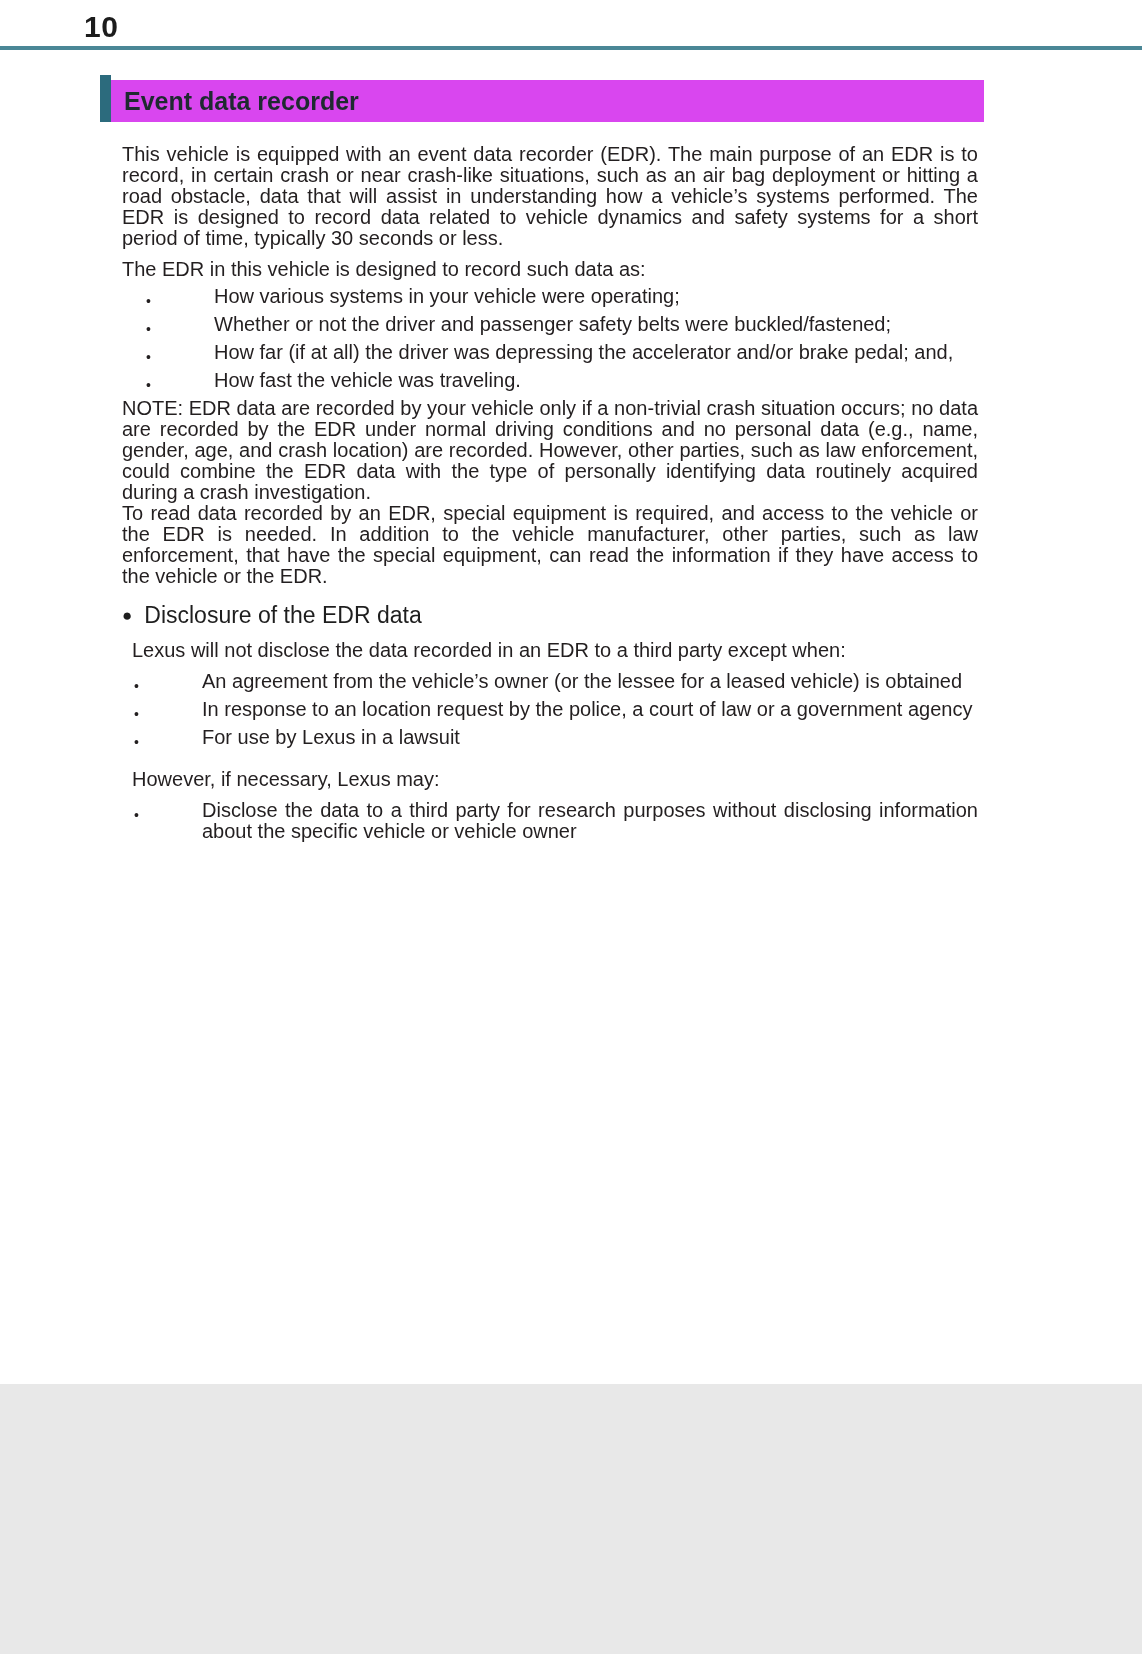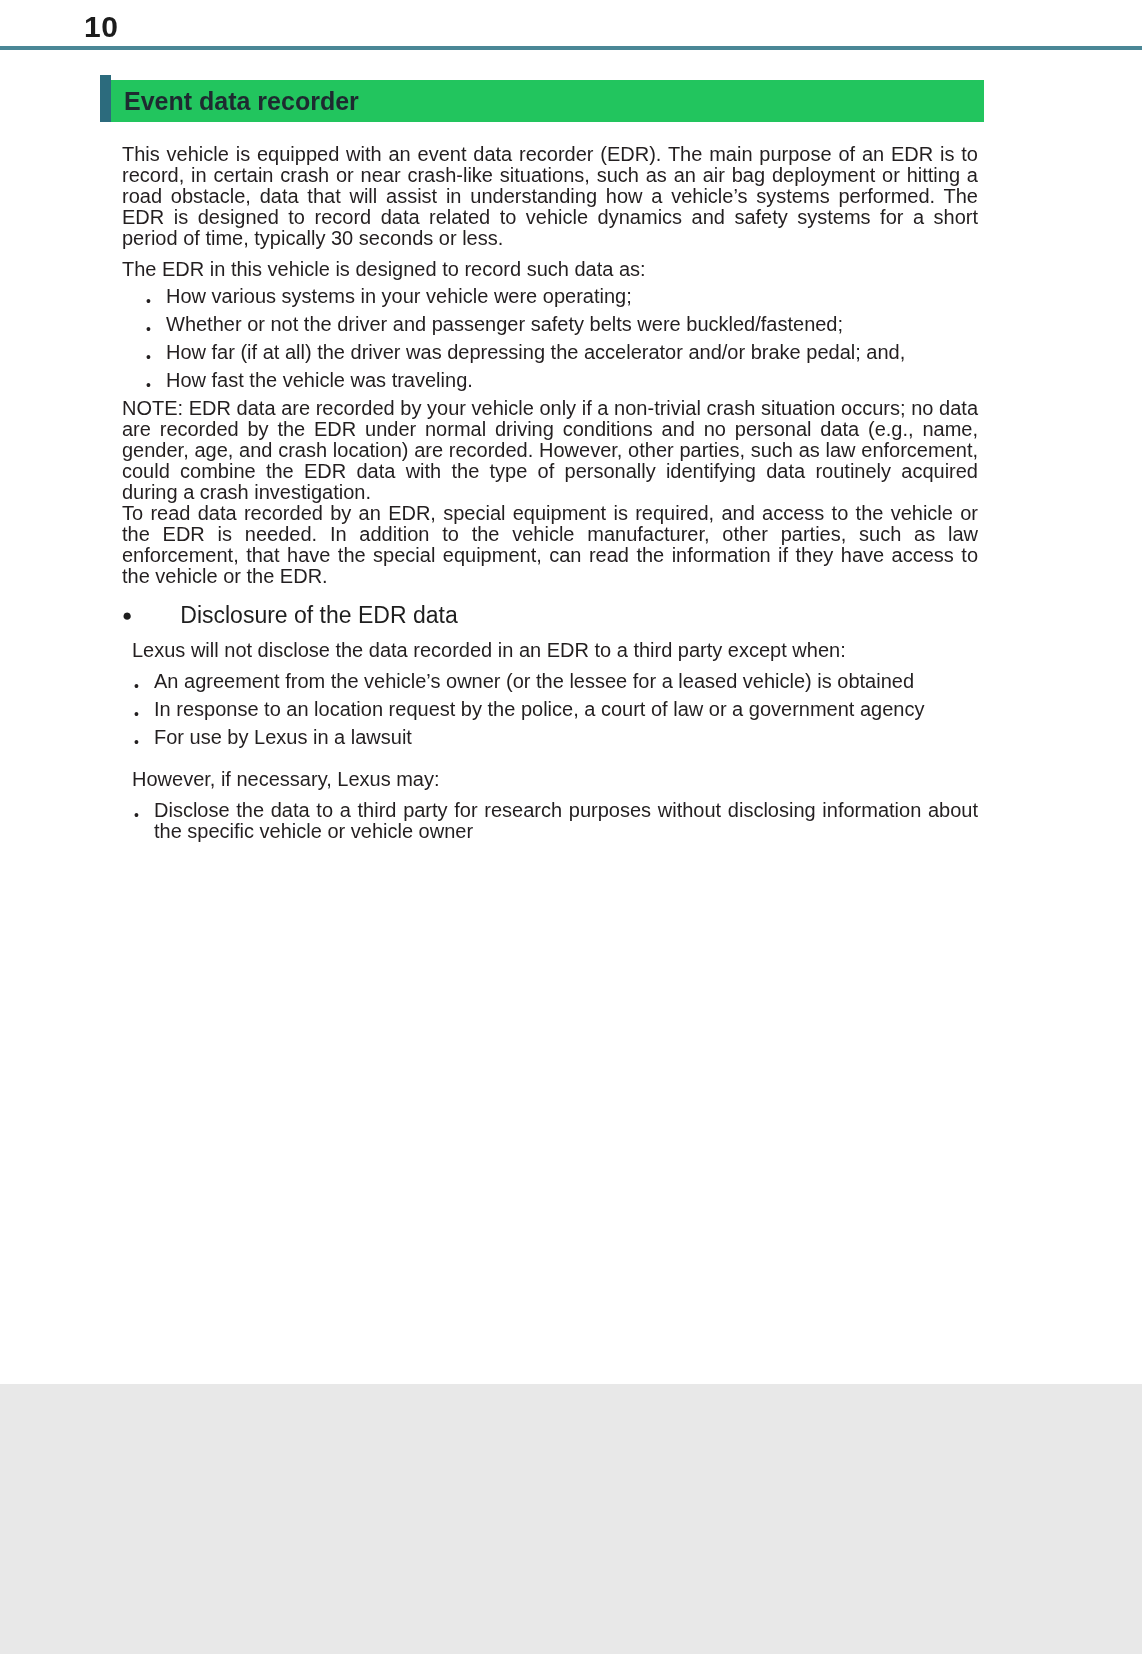--- a/index.html
+++ b/index.html
@@ -33,21 +33,21 @@
   }
   .content {
     position: absolute;
     top: 80px;
     left: 100px;
     width: 884px;
   }
   .heading-bar {
     position: relative;
     height: 42px;
-    background: #22c55e;
+    background: #d946ef;
     margin-bottom: 22px;
     display: flex;
     align-items: center;
   }
   .heading-accent {
     position: absolute;
     left: 0;
     top: -5px;
     bottom: 0;
     width: 11px;
@@ -64,39 +64,38 @@
     width: 856px;
     font-size: 20px;
     line-height: 21px;
     text-align: justify;
   }
   .para { margin-bottom: 10px; }
   .para.tight { margin-bottom: 0; }
   .para.intro { margin-bottom: 6px; }
   .para.gap-after { margin-bottom: 18px; }
   .bullet-list { padding-left: 24px; }
-  .bullet-item { display: flex; }
+  .bullet-item { display: flex; gap: 48px; }
   .bullet-marker {
     flex: none;
     width: 20px;
     line-height: 26px;
     color: #231f20;
   }
   .bullet-marker::before {
     content: "•";
     font-size: 14px;
   }
   .bullet-text { flex: 1; text-align: justify; }
   .disclosure-heading {
     display: flex;
     align-items: baseline;
     font-size: 23px;
     color: #1e1e1e;
     margin: 14px 0 12px 0;
-    gap: 36px;
   }
   .disc-dot {
     flex: none;
     margin-right: 12px;
     font-size: 17px;
     position: relative;
     top: -2px;
   }
   .disc-dot::before { content: "●"; }
   .disclosure-body { margin-left: 10px; }

